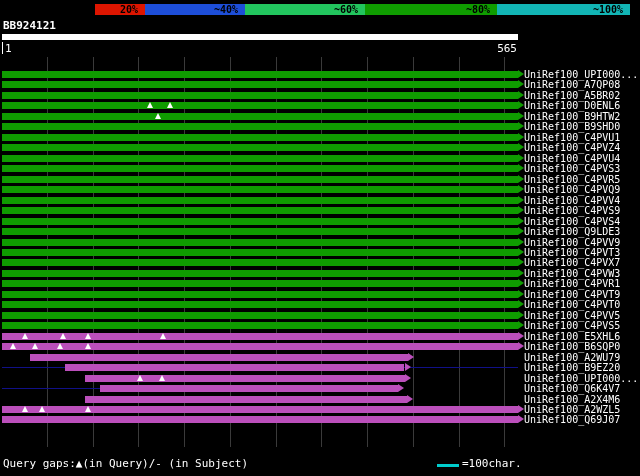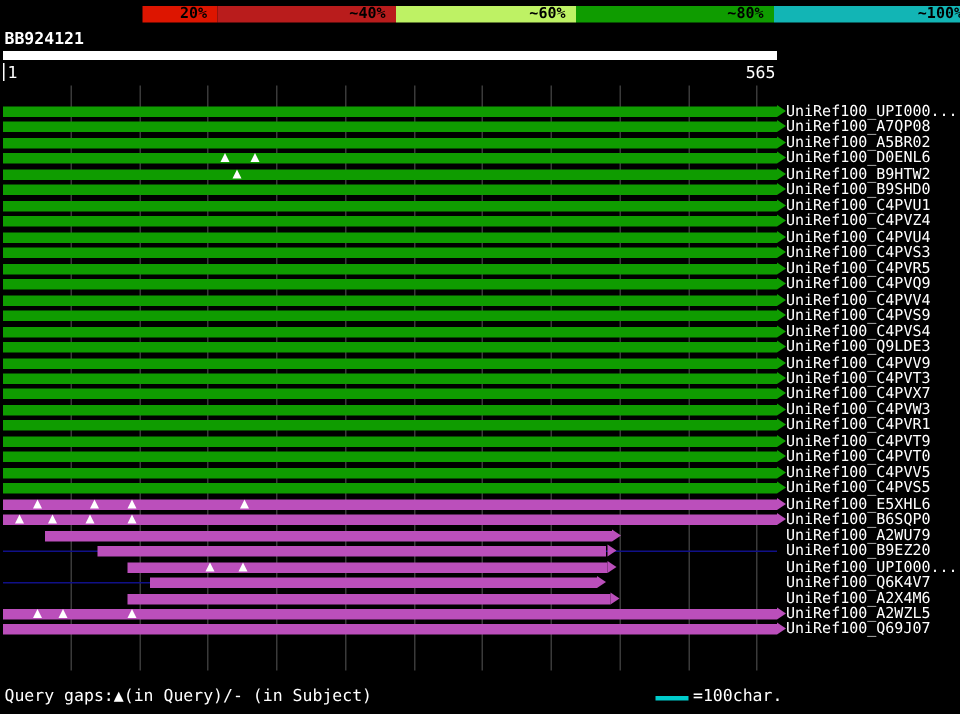--- a/index.html
+++ b/index.html
@@ -36,24 +36,24 @@
 </style>
 </head>
 <body>
 
 <div class="screen">
 
   <div class="scalebar">
       <div class="seg" style="width: 50px; background: rgb(221, 21, 0);">
         <span>20%</span>
       </div>
-      <div class="seg" style="width: 119px; background: #b91c1c;">
+      <div class="seg" style="width: 100px; background: #1d4ed8;">
         <span>~40%</span>
       </div>
-      <div class="seg" style="width: 120px; background: #bef264;">
+      <div class="seg" style="width: 120px; background: #22c55e;">
         <span>~60%</span>
       </div>
       <div class="seg" style="width: 132px; background: rgb(15, 156, 0);">
         <span>~80%</span>
       </div>
       <div class="seg" style="width: 133px; background: rgb(18, 181, 181);">
         <span>~100%</span>
       </div>
     </div>
 

